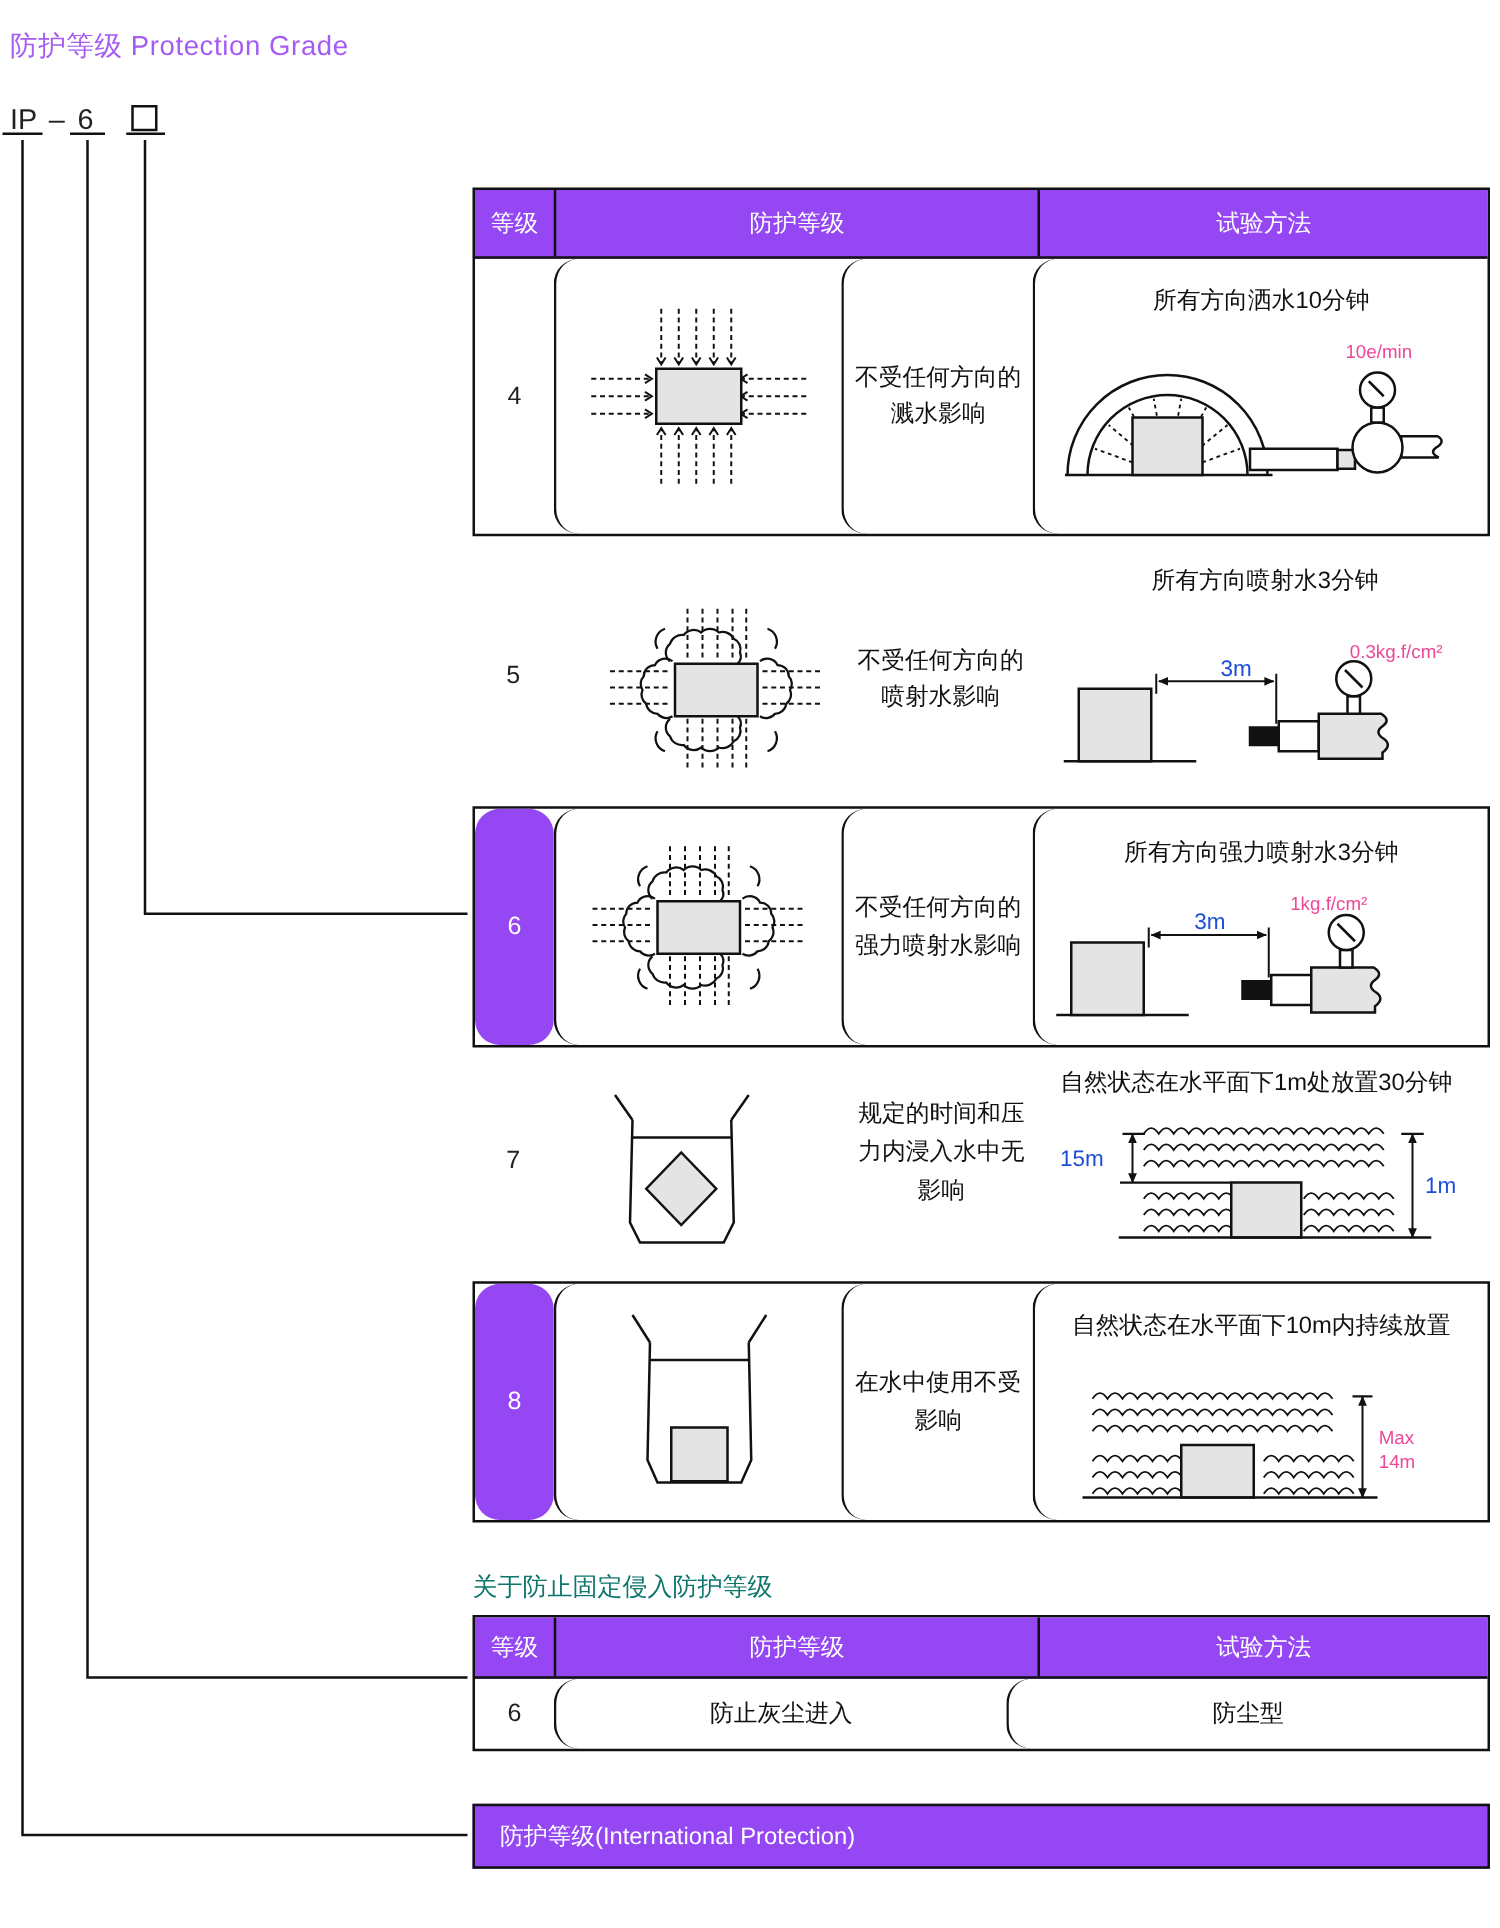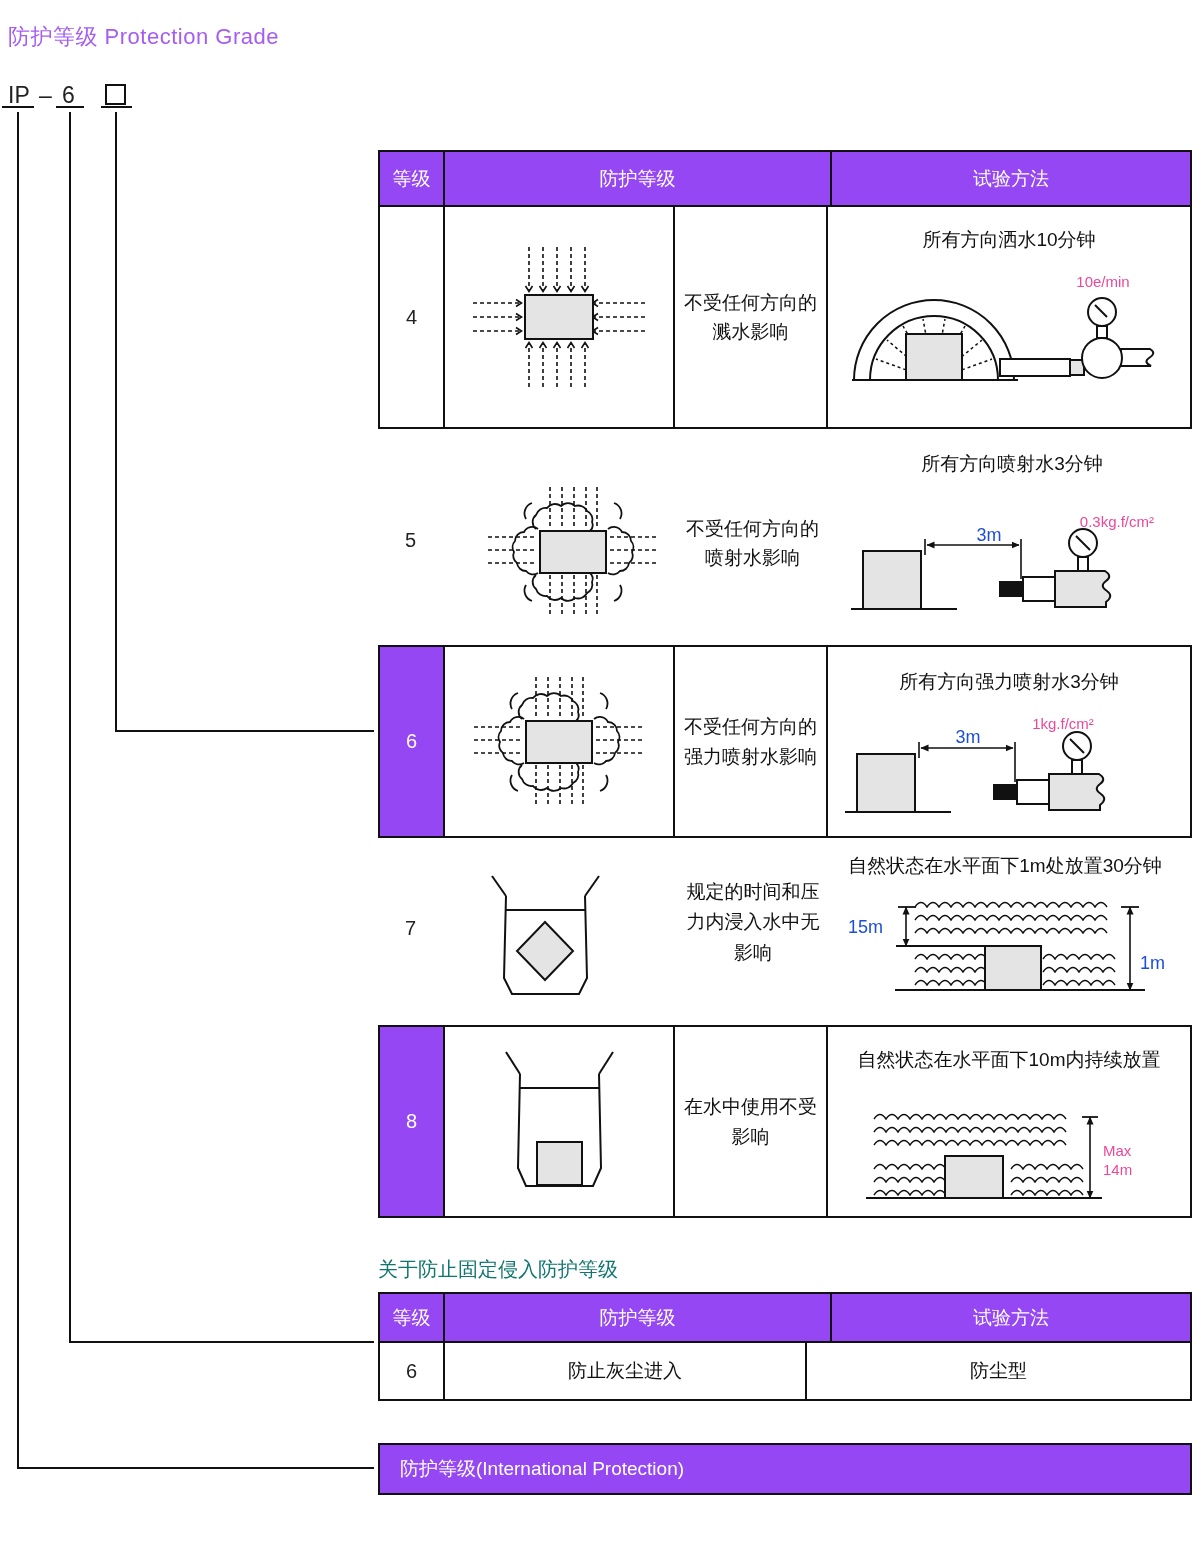--- a/index.html
+++ b/index.html
@@ -12,21 +12,21 @@
   
   .ip-part{position:absolute;font-size:23px;color:#222;}
   .ip-underline{position:absolute;height:2px;background:#111;}
   .ip-box{position:absolute;width:17px;height:17px;border:2px solid #111;background:#fff;}
   
   .tbl{position:absolute;border:2px solid #111;box-sizing:border-box;background:#fff;}
   .thead{display:flex;background:#9447f2;color:#fff;border-bottom:2px solid #111;}
   .th{display:flex;align-items:center;justify-content:center;font-size:19px;}
   .th + .th{border-left:2px solid #111;}
   .trow{display:flex;}
-  .td{box-sizing:border-box;position:relative;display:flex;align-items:center;justify-content:center;}
+  .td{box-sizing:border-box;position:relative;display:flex;align-items:center;justify-content:center;border-radius:20px;}
   .td + .td{border-left:2px solid #111;}
   .w-grade{flex:0 0 63px;width:63px;}
   .w-icon{flex:0 0 230px;}
   .w-desc{flex:0 0 153px;}
   .w-prot{flex:0 0 385px;}
   .w-test{flex:1 1 auto;}
   .grade-num{font-size:20px;color:#222;}
   .hl{background:#9447f2;}
   .hl .grade-num{color:#fff;}
   .desc-text{font-size:19px;line-height:1.55;text-align:center;white-space:pre-line;color:#111;}
@@ -289,21 +289,21 @@
       </g>
       <line x1="6" y1="51" x2="95" y2="51" stroke="#111" stroke-width="1.8"></line>
       <rect x="95" y="51" width="56" height="44" fill="#e4e4e4" stroke="#111" stroke-width="2"></rect>
       <line x1="5" y1="95" x2="255" y2="95" stroke="#111" stroke-width="2"></line>
       <line x1="8" y1="12" x2="26" y2="12" stroke="#111" stroke-width="1.8"></line>
       <line x1="16" y1="12" x2="16" y2="51" stroke="#111" stroke-width="1.6" marker-start="url(#dimA)" marker-end="url(#dimA)"></line>
       <line x1="231" y1="12" x2="249" y2="12" stroke="#111" stroke-width="1.8"></line>
       <line x1="240" y1="12" x2="240" y2="95" stroke="#111" stroke-width="1.6" marker-start="url(#dimA)" marker-end="url(#dimA)"></line>
     </svg>
     <span class="dim-label" style="left:455px;top:72px;width:50px;text-align:right;">15m</span>
-    <span class="dim-label" style="left:762px;top:93px;margin-top:15px;">1m</span>
+    <span class="dim-label" style="left:762px;top:93px;">1m</span>
   </div>
 
   <div class="tbl" style="left:378px;top:1025px;width:814px;">
     <div class="trow" style="height:189px;">
       <div class="td w-grade hl">
           <span class="grade-num">8</span>
         </div>
       <div class="td w-icon">
         <svg width="135" height="160" viewBox="0 0 135 160">
           <g stroke="#111" stroke-width="2" fill="none">

